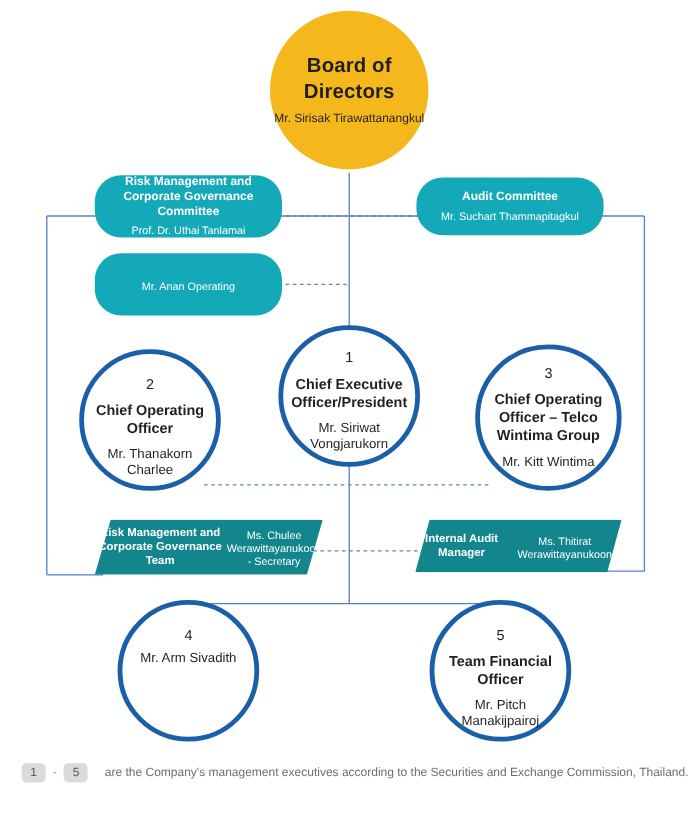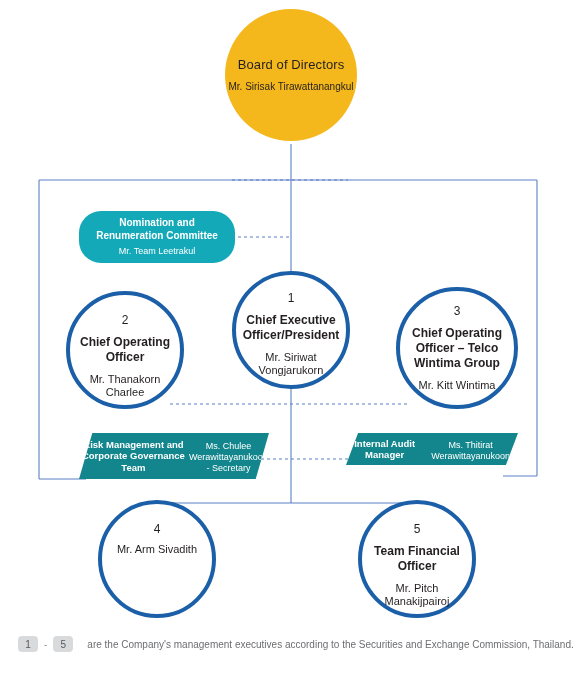--- a/index.html
+++ b/index.html
@@ -20,21 +20,21 @@
   
   .board {
     position: absolute;
     border-radius: 50%;
     display: flex; flex-direction: column;
     align-items: center; justify-content: center;
     text-align: center;
     z-index: 4;
   }
   .board .b-title {
-    font-size: 13px; font-weight: normal; color: #231f20;
+    font-size: 17px; font-weight: bold; color: #231f20;
     letter-spacing: .1px; line-height: 1.25;
   }
   .board .b-name {
     font-size: 10px; color: #231f20; margin-top: 7px; line-height: 1.2;
   }
 
   
   .committee {
     position: absolute;
     border-radius: 22px;
@@ -134,26 +134,33 @@
 
       <line x1="243" y1="459" x2="360" y2="459"></line>
     </g>
   </svg>
 
   <div class="board" style="left:225px; top:9px; width:132px; height:132px; background:#F5B81C;">
     <div class="b-title">Board of Directors</div>
     <div class="b-name">Mr. Sirisak Tirawattanangkul</div>
   </div>
 
+  <div class="committee" style="left:79px; top:146px; width:156px; height:52px; background:#13A9B8;">
+    <div class="c-title">Risk Management and Corporate Governance Committee</div>
+    <div class="c-name">Prof. Dr. Uthai Tanlamai</div>
+  </div>
 
   <div class="committee" style="left:79px; top:211px; width:156px; height:52px; background:#13A9B8;">
-    <div class="c-title">Nomination and Renumeration Committee</div>
-    <div class="c-name">Mr. Team Leetrakul</div>
-  </div>
-
+    <div class="c-name">Mr. Anan Operating</div>
+  </div>
+
+  <div class="committee" style="left:347px; top:148px; width:156px; height:48px; background:#13A9B8;">
+    <div class="c-title">Audit Committee</div>
+    <div class="c-name">Mr. Suchart Thammapitagkul</div>
+  </div>
 
   <div class="role" style="left:232px; top:271px; width:118px; height:118px; border:4px solid #1B5FA8; padding-top:17px;">
     <div class="r-num">1</div>
     <div class="r-title">Chief Executive Officer/President</div>
     <div class="r-name">Mr. Siriwat Vongjarukorn</div>
   </div>
 
   <div class="role" style="left:66px; top:291px; width:118px; height:118px; border:4px solid #1B5FA8; padding-top:19px;">
     <div class="r-num">2</div>
     <div class="r-title">Chief Operating Officer</div>
@@ -164,21 +171,21 @@
     <div class="r-num">3</div>
     <div class="r-title">Chief Operating Officer – Telco Wintima Group</div>
     <div class="r-name">Mr. Kitt Wintima</div>
   </div>
 
   <div class="banner banner-l" style="left:79px; top:433px; width:190px; height:46px; background:#12868C;">
     <div class="bn-title">Risk Management and Corporate Governance Team</div>
     <div class="bn-name">Ms. Chulee Werawittayanukoon - Secretary</div>
   </div>
 
-  <div class="banner banner-r" style="left:346px; top:433px; width:172px; height:32px; background:#12868C;">
+  <div class="banner banner-r" style="left:346px; top:433px; width:172px; height:44px; background:#12868C;">
     <div class="bn-title">Internal Audit Manager</div>
     <div class="bn-name">Ms. Thitirat Werawittayanukoon</div>
   </div>
 
   <div class="role" style="left:98px; top:500px; width:118px; height:118px; border:4px solid #1B5FA8; padding-top:19px;">
     <div class="r-num">4</div>
     <div class="r-name">Mr. Arm Sivadith</div>
   </div>
 
   <div class="role" style="left:358px; top:500px; width:118px; height:118px; border:4px solid #1B5FA8; padding-top:19px;">

